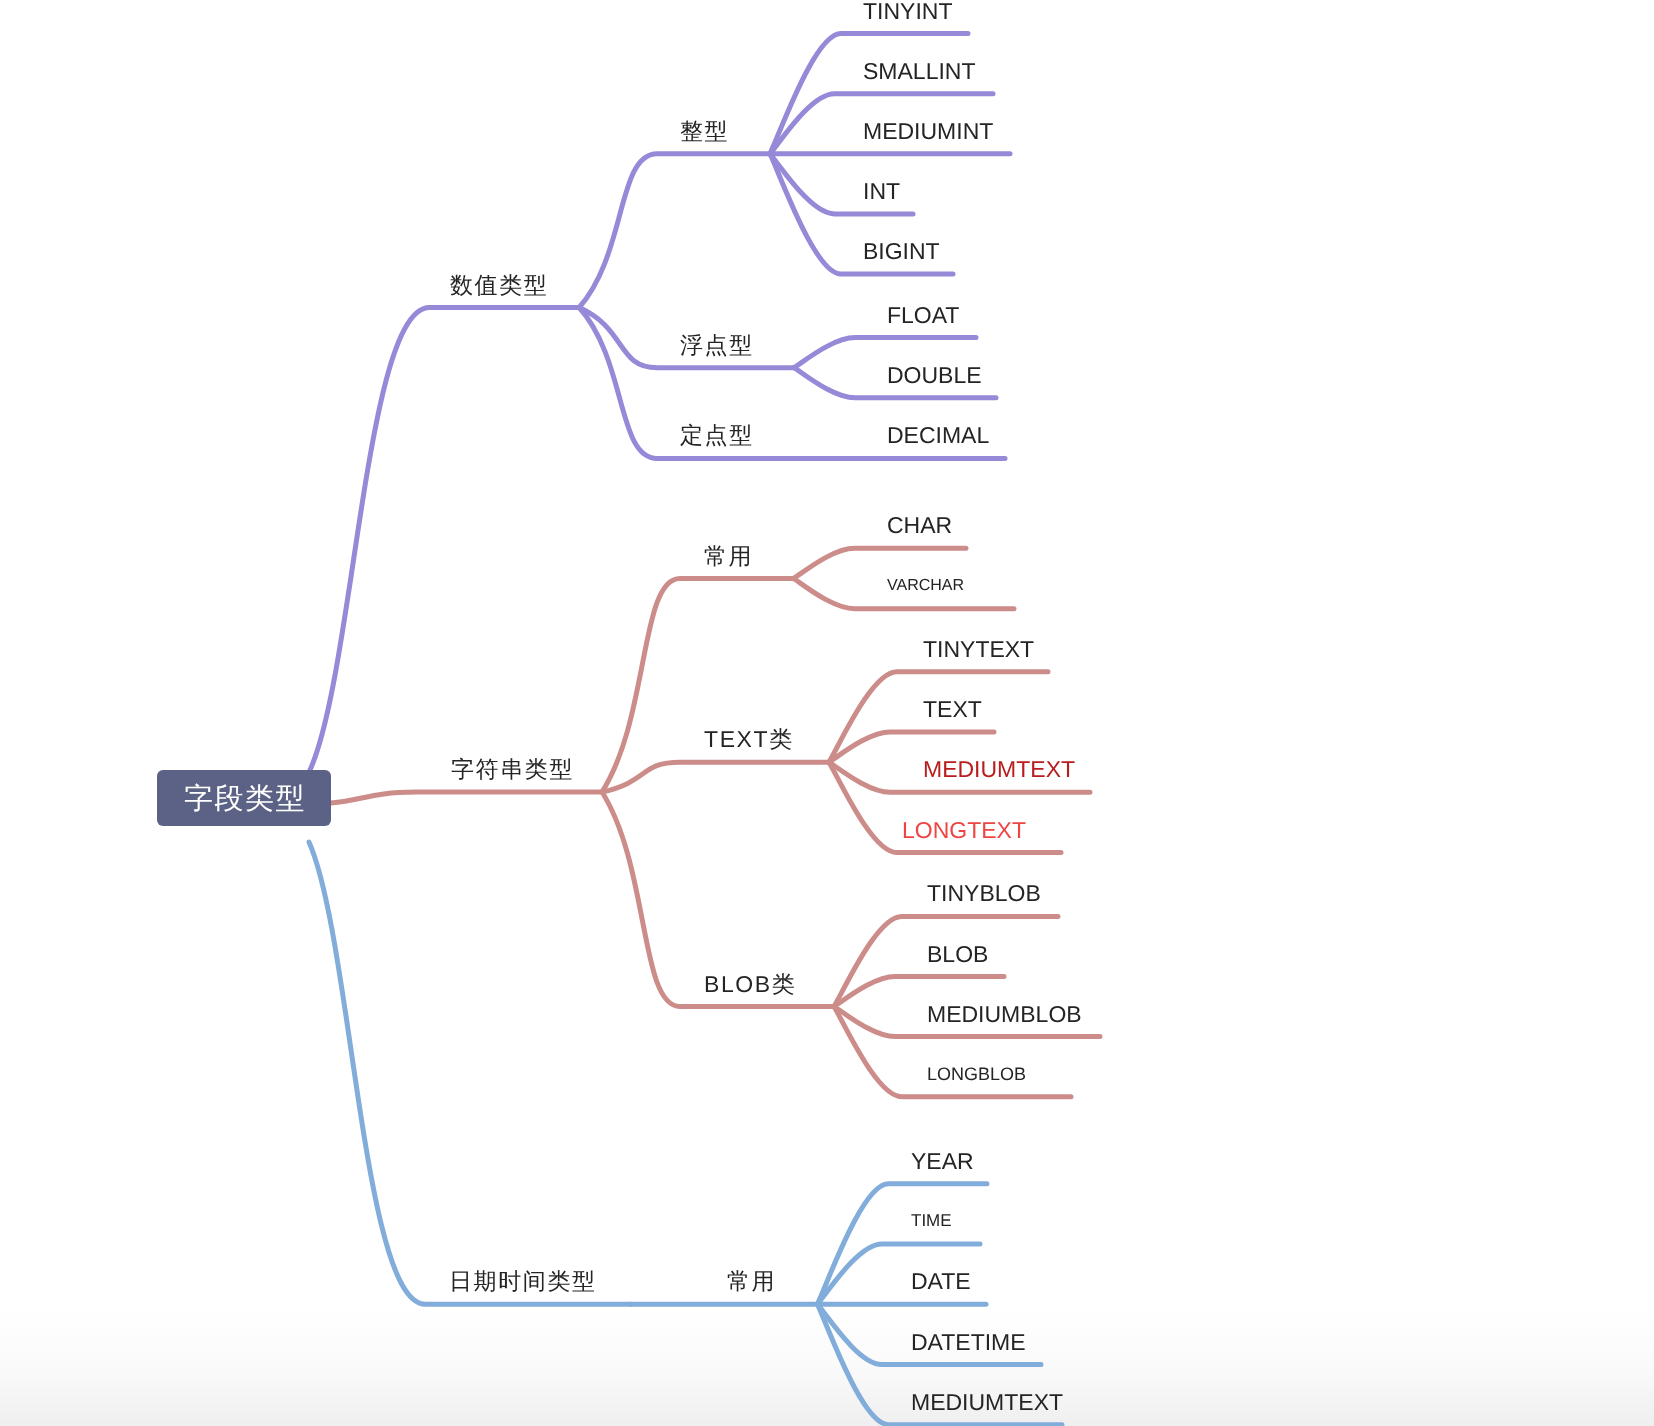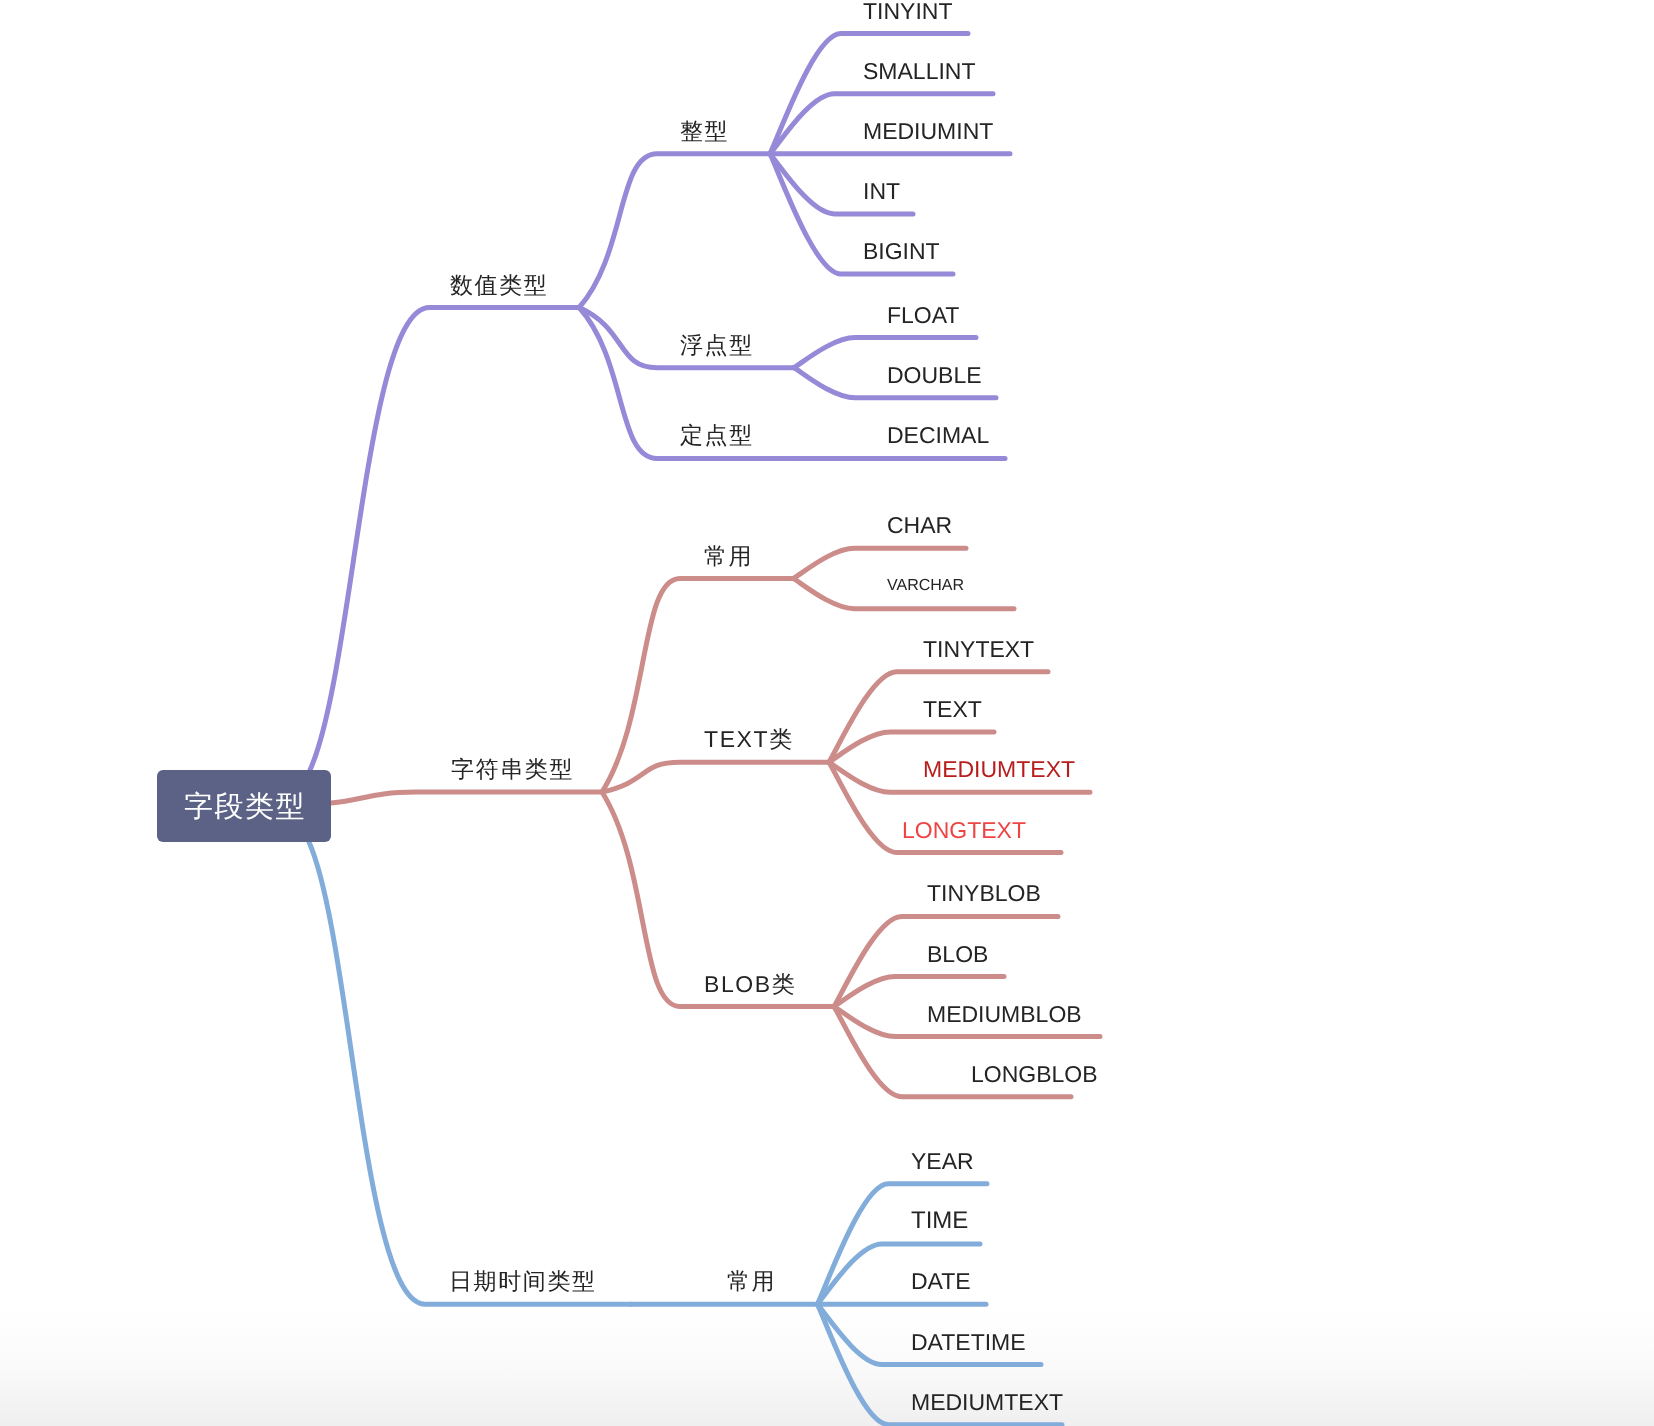--- a/index.html
+++ b/index.html
@@ -83,26 +83,26 @@
       <div class="node-label" style="left: 887px; font-size: 16px; color: rgb(36, 36, 36); top: 572.7px;">VARCHAR</div>
       <div class="node-label cjk" style="left: 704px; font-size: 23px; color: rgb(36, 36, 36); top: 726.2px;">TEXT类</div>
       <div class="node-label" style="left: 923px; font-size: 23px; color: rgb(36, 36, 36); top: 635.8px;">TINYTEXT</div>
       <div class="node-label" style="left: 923px; font-size: 23px; color: rgb(36, 36, 36); top: 696px;">TEXT</div>
       <div class="node-label" style="left: 923px; font-size: 23px; color: #b91c1c; top: 756.2px;">MEDIUMTEXT</div>
       <div class="node-label" style="left: 902px; font-size: 23px; color: #ef4444; top: 816.6px;">LONGTEXT</div>
       <div class="node-label cjk" style="left: 704px; font-size: 23px; color: rgb(36, 36, 36); top: 970.5px;">BLOB类</div>
       <div class="node-label" style="left: 927px; font-size: 23px; color: rgb(36, 36, 36); top: 880.4px;">TINYBLOB</div>
       <div class="node-label" style="left: 927px; font-size: 23px; color: rgb(36, 36, 36); top: 940.5px;">BLOB</div>
       <div class="node-label" style="left: 927px; font-size: 23px; color: rgb(36, 36, 36); top: 1000.6px;">MEDIUMBLOB</div>
-      <div class="node-label" style="left: 927px; font-size: 23px; color: rgb(36, 36, 36); top: 1060.7px; margin-left: 44px;">LONGBLOB</div>
+      <div class="node-label" style="left: 927px; font-size: 18px; color: rgb(36, 36, 36); top: 1060.7px;">LONGBLOB</div>
       <div class="node-label cjk" style="left: 449px; font-size: 23px; color: rgb(36, 36, 36); top: 1268.2px;">日期时间类型</div>
       <div class="node-label cjk" style="left: 727px; font-size: 23px; color: rgb(36, 36, 36); top: 1268.2px;">常用</div>
       <div class="node-label" style="left: 911px; font-size: 23px; color: rgb(36, 36, 36); top: 1147.8px;">YEAR</div>
-      <div class="node-label" style="left: 911px; font-size: 24px; color: rgb(36, 36, 36); top: 1208px; text-align: center;">TIME</div>
+      <div class="node-label" style="left: 911px; font-size: 17px; color: rgb(36, 36, 36); top: 1208px; text-align: center;">TIME</div>
       <div class="node-label" style="left: 911px; font-size: 23px; color: rgb(36, 36, 36); top: 1268.2px;">DATE</div>
       <div class="node-label" style="left: 911px; font-size: 23px; color: rgb(36, 36, 36); top: 1328.5px;">DATETIME</div>
       <div class="node-label" style="left: 911px; font-size: 23px; color: rgb(36, 36, 36); top: 1388.7px;">MEDIUMTEXT</div>
     </div>
-  <div id="rootbox" style="left: 157px; top: 770px; width: 174px; height: 72px; background: rgb(91, 98, 133);">
+  <div id="rootbox" style="left: 157px; top: 770px; width: 174px; height: 56px; background: rgb(91, 98, 133);">
     <span>字段类型</span>
   </div>
   <div id="bottomfade"></div>
 </div>
 
 </body></html>

